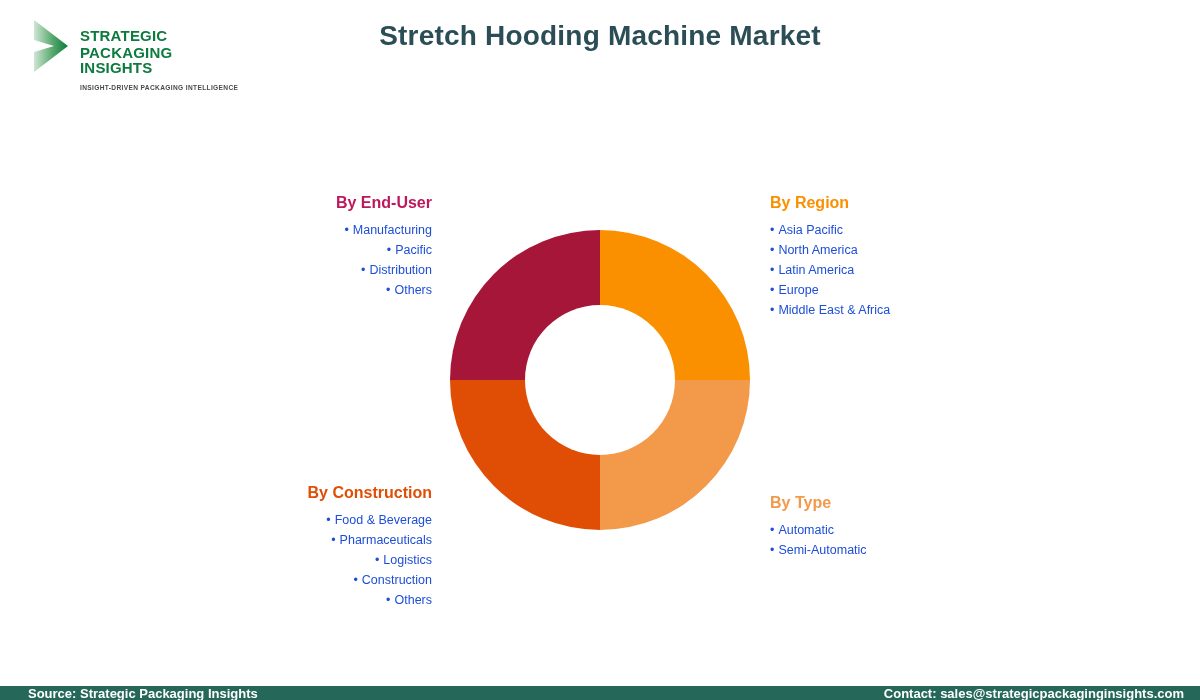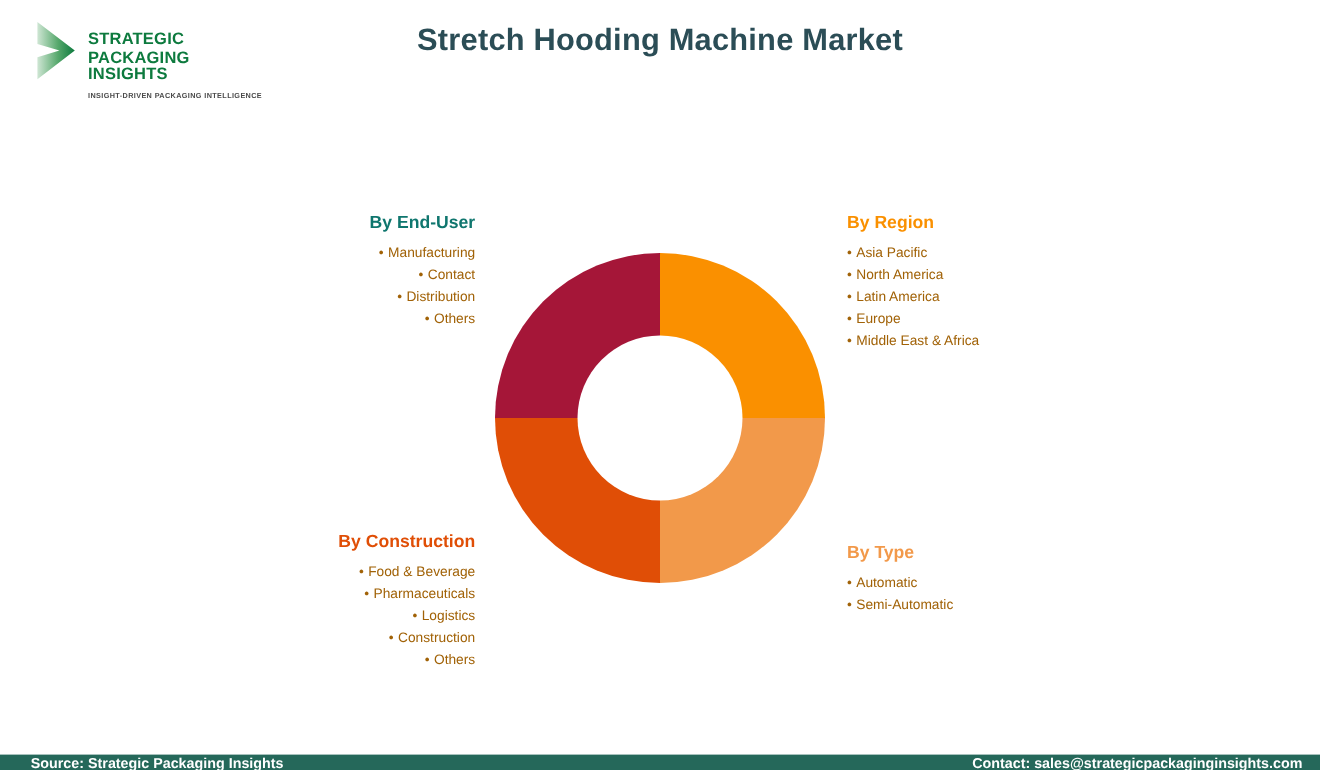--- a/index.html
+++ b/index.html
@@ -32,25 +32,25 @@
     color:#2b4d56; letter-spacing:0.2px;
   }
 
   
   .donut-wrap { position:absolute; left:450px; top:230px; width:300px; height:300px; }
 
   
   .block { position:absolute; }
   .block h3 { font-size:16px; font-weight:bold; margin-bottom:7px; line-height:20px; }
   .block ul { list-style:none; }
-  .block li { font-size:12.5px; color:#a16207; line-height:20px; white-space:nowrap; }
+  .block li { font-size:12.5px; color:#1d4ed8; line-height:20px; white-space:nowrap; }
   .block li .bul { margin-right:4px; }
 
   .blk-enduser   { left:190px;  top:193px; width:242px; text-align:right; }
-  .blk-enduser h3 { color:#0f766e; }
+  .blk-enduser h3 { color:#be185d; }
   .blk-applic    { left:190px;  top:483px; width:242px; text-align:right; }
   .blk-applic h3 { color:#e04e06; }
   .blk-region    { left:770px;  top:193px; width:260px; text-align:left; }
   .blk-region h3 { color:#fa9000; }
   .blk-type      { left:770px;  top:493px; width:260px; text-align:left; }
   .blk-type h3 { color:#f2994a; }
 
   
   .footer {
     position:absolute; left:0; bottom:0; width:1200px; height:14px;
@@ -97,21 +97,21 @@
       <path d="M150 150 L0 150 A150 150 0 0 1 150 0 Z" fill="#a51638"></path>
 
       <circle cx="150" cy="150" r="75" fill="#ffffff"></circle>
     </svg>
   </div>
 
   <div class="block blk-enduser">
     <h3>By End-User</h3>
     <ul>
       <li><span class="bul">•</span><span>Manufacturing</span></li>
-      <li><span class="bul">•</span><span>Contact</span></li>
+      <li><span class="bul">•</span><span>Pacific</span></li>
       <li><span class="bul">•</span><span>Distribution</span></li>
       <li><span class="bul">•</span><span>Others</span></li>
     </ul>
   </div>
 
   <div class="block blk-applic">
     <h3>By Construction</h3>
     <ul>
       <li><span class="bul">•</span><span>Food &amp; Beverage</span></li>
       <li><span class="bul">•</span><span>Pharmaceuticals</span></li>

